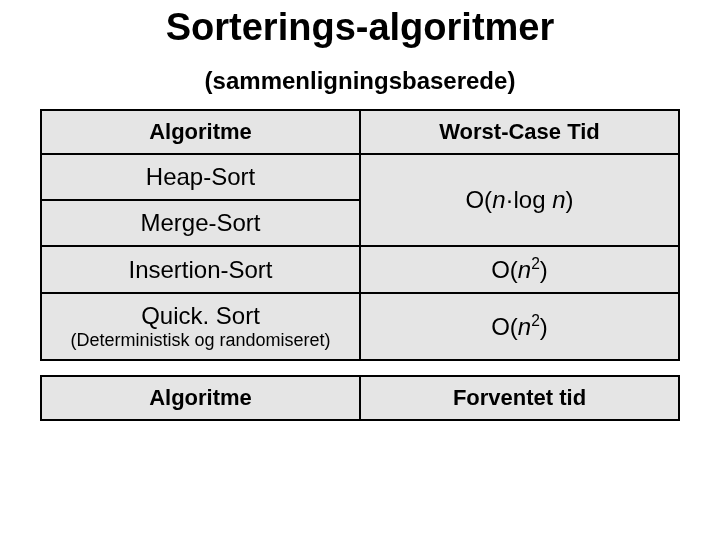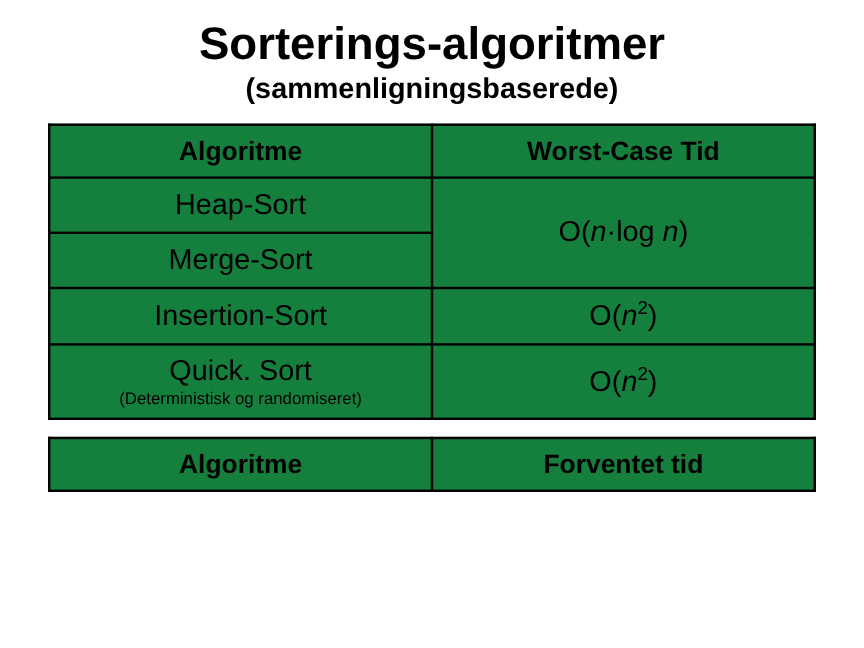--- a/index.html
+++ b/index.html
@@ -1,23 +1,23 @@
 <!DOCTYPE html>
 <html><head>
 <meta charset="utf-8">
 <style>
 html,body{margin:0;padding:0;width:720px;height:540px;background:#fff;font-family:Arial,Helvetica,sans-serif;color:#000}
-.slide{box-sizing:border-box;padding:16px 40px}
+.slide{box-sizing:border-box;padding:6px 40px}
 .title{font-size:38px;font-weight:bold;text-align:center;margin:0}
-.subtitle{font-size:24px;font-weight:bold;text-align:center;margin:2px 0 14px 0}
-table.t{border-collapse:collapse;width:100%;background:#15803d}
+.subtitle{font-size:24px;font-weight:bold;text-align:center;margin:18px 0 14px 0}
+table.t{border-collapse:collapse;width:100%;background:#e5e5e5}
 table.t td{border:2px solid #000;text-align:center;vertical-align:middle;padding:8px 6px}
 .hdr{font-size:22px;font-weight:bold}
 .cell{font-size:24px}
-.note{font-size:14px}
+.note{font-size:18px}
 .cx{font-family:Liberation Sans, sans-serif;font-size:24px}
 .cx i{font-style:italic}
 .sup{vertical-align:super;font-size:0.65em}
 .spacer{height:14px}
 </style>
 </head>
 <body>
 
 <div class="slide">
   <h1 class="title">Sorterings-algoritmer</h1>

